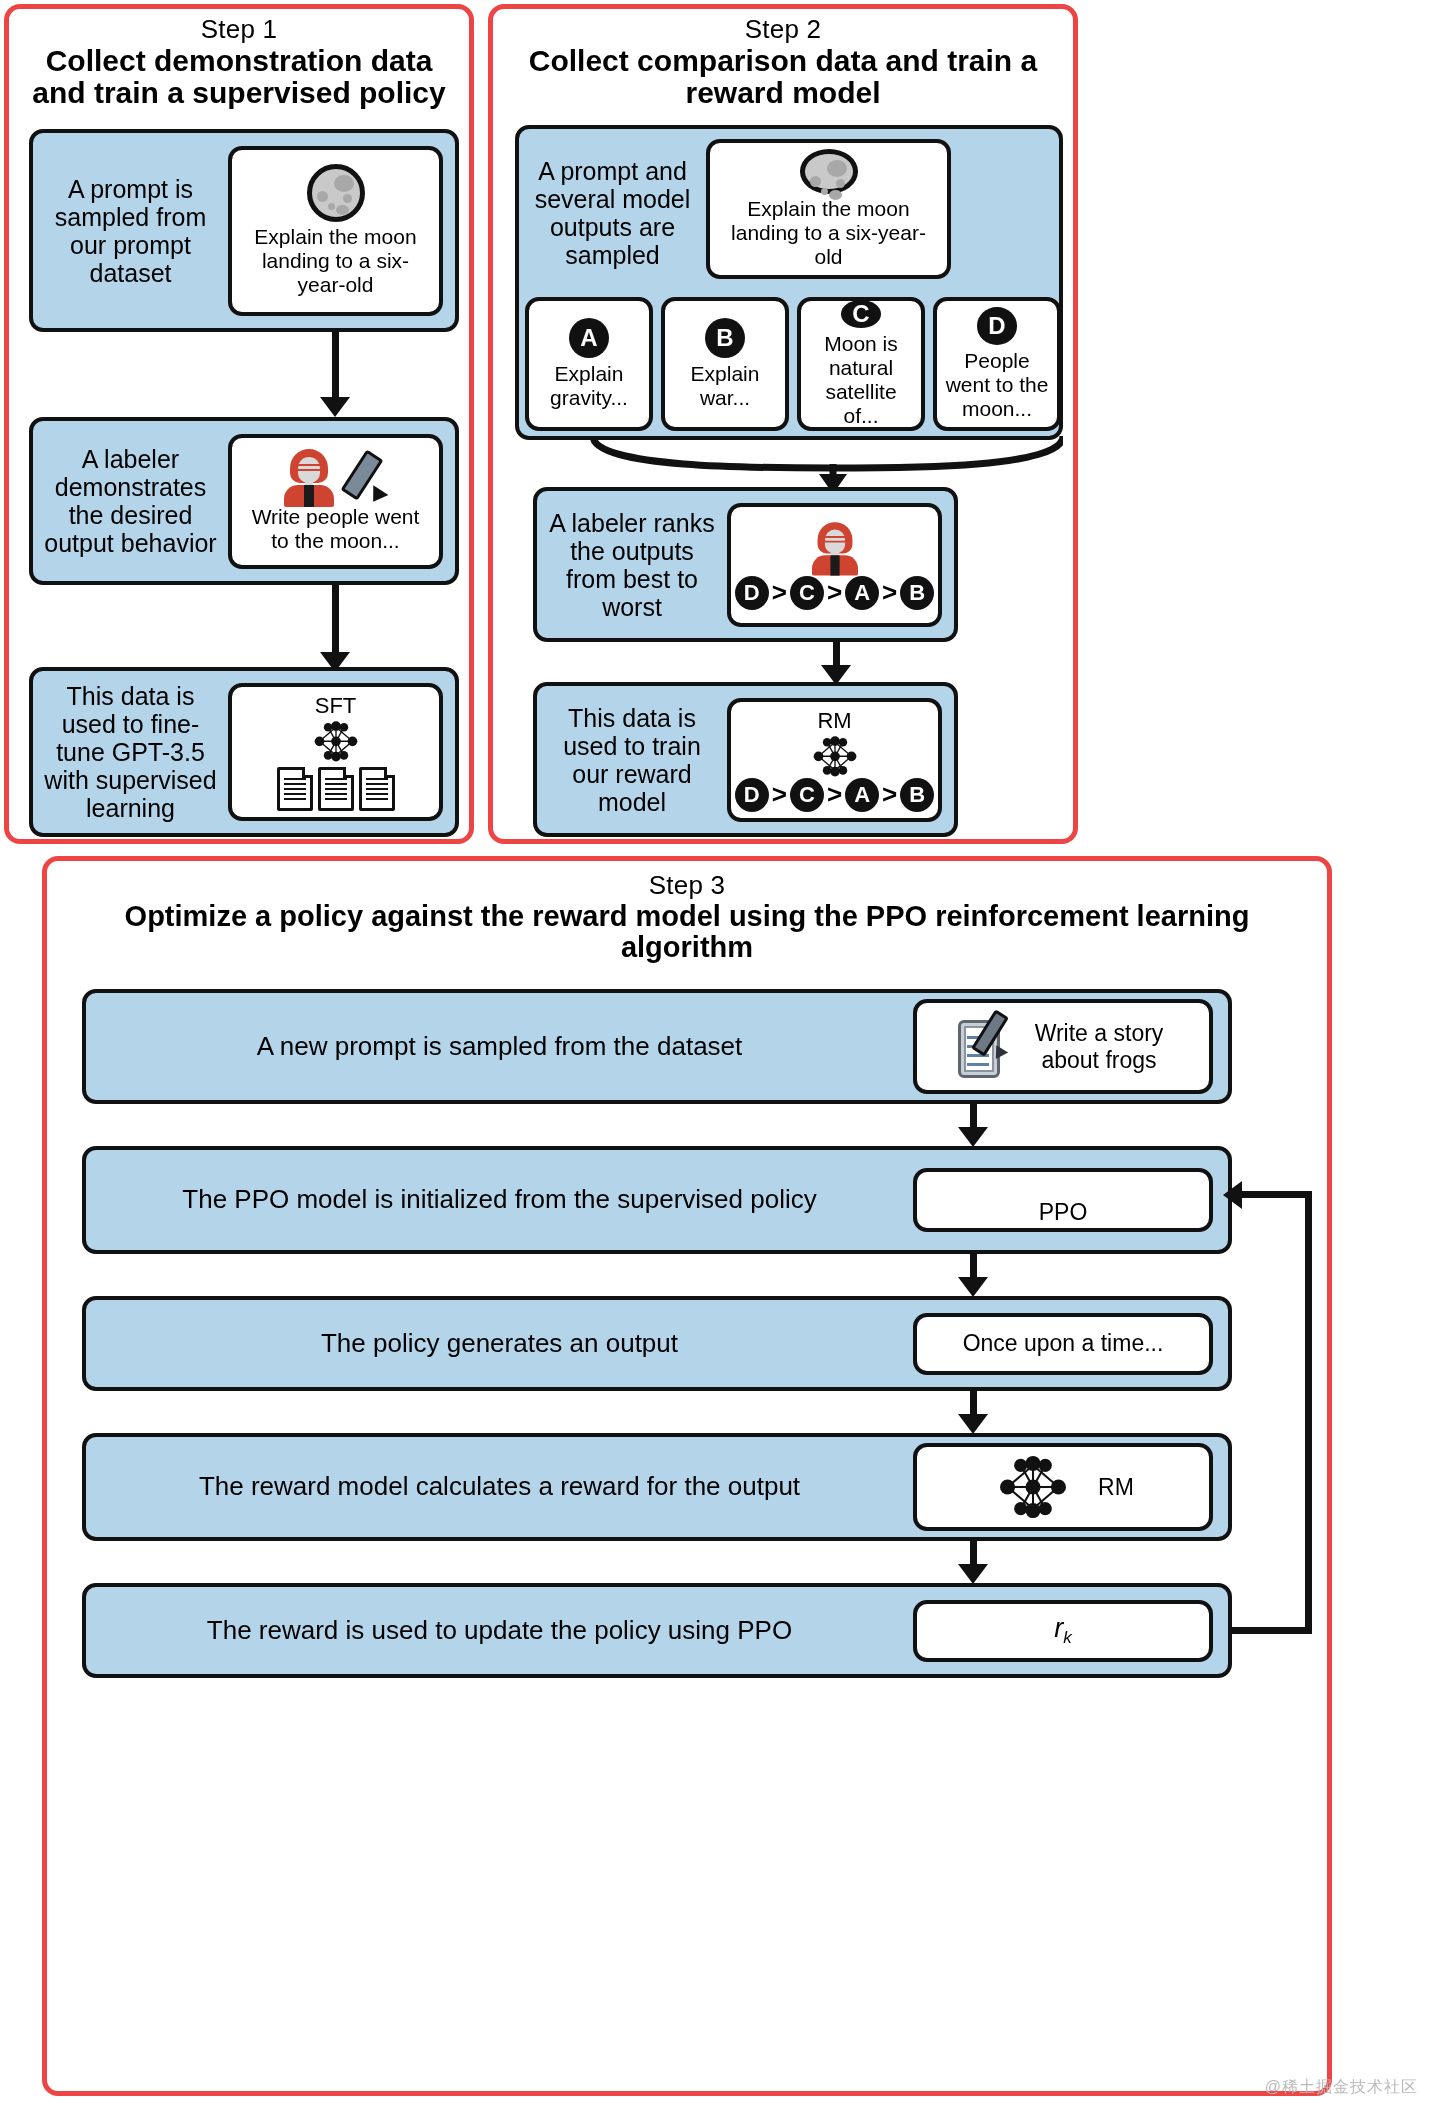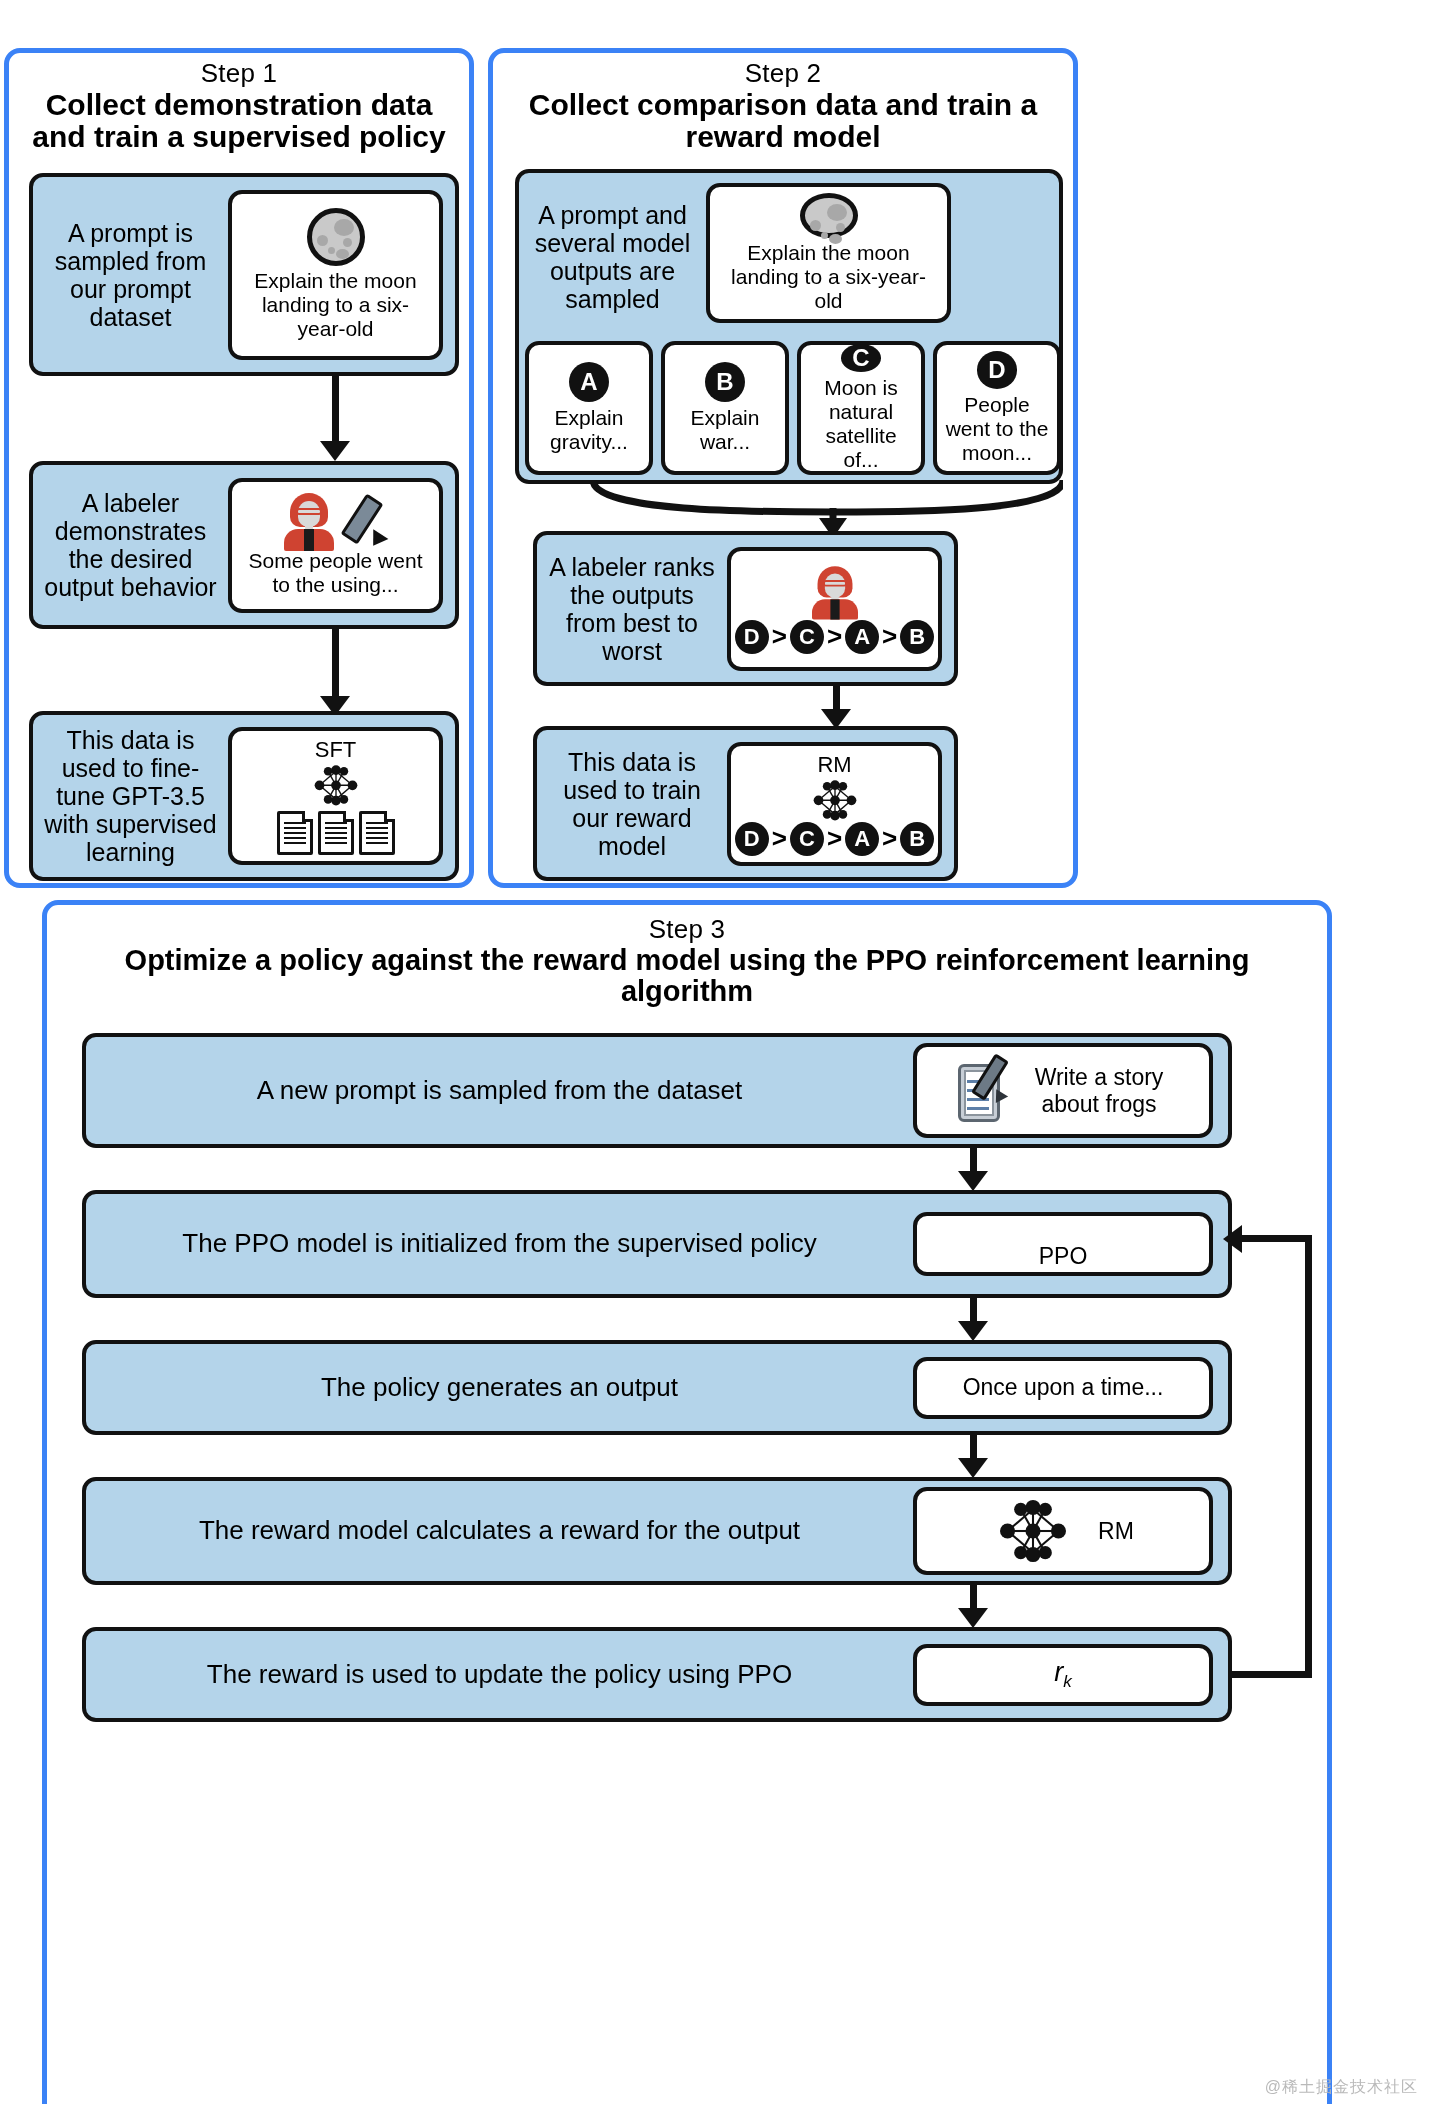--- a/index.html
+++ b/index.html
@@ -9,24 +9,23 @@
     color:#000;
     position:relative;
     overflow:hidden;
   }
   .canvas{position:relative;width:1432px;height:2104px;}
 
   
   .step-panel{
     position:absolute;
     background:#fff;
-    border:5px solid #3b82f6;
+    border:5px solid #ef4444;
     border-radius:16px;
     box-sizing:border-box;
-    margin-top:44px;
   }
   .step-head{
     text-align:center;
     line-height:1.08;
     padding:6px 10px 0 10px;
   }
   .step-num{font-size:26px;font-weight:400;letter-spacing:.2px;}
   .step-title{font-size:30px;font-weight:700;margin-top:2px;}
 
   
@@ -207,21 +206,21 @@
               <div class="glass"></div>
             <div class="neck"></div>
               <div class="body"></div>
               <div class="shirt"></div>
           </div>
           <div class="pencil">
             <div class="body"></div>
               <div class="tip"></div>
           </div>
         </div>
-        <div>Some people went to the using...</div>
+        <div>Write people went to the moon...</div>
       </div>
     </div>
 
     <div class="arrow-v" style="left:323px;top:576px;height:72px;"></div>
     <div class="arrow-head" style="left:311px;top:643px;"></div>
 
     <div class="brow" style="left:20px;top:658px;width:430px;height:170px;">
       <div class="blabel">This data is used to fine-tune GPT-3.5 with supervised learning</div>
       <div class="wcard" style="width:215px;height:138px;margin-right:12px;">
         <div class="sft-label">SFT</div>

